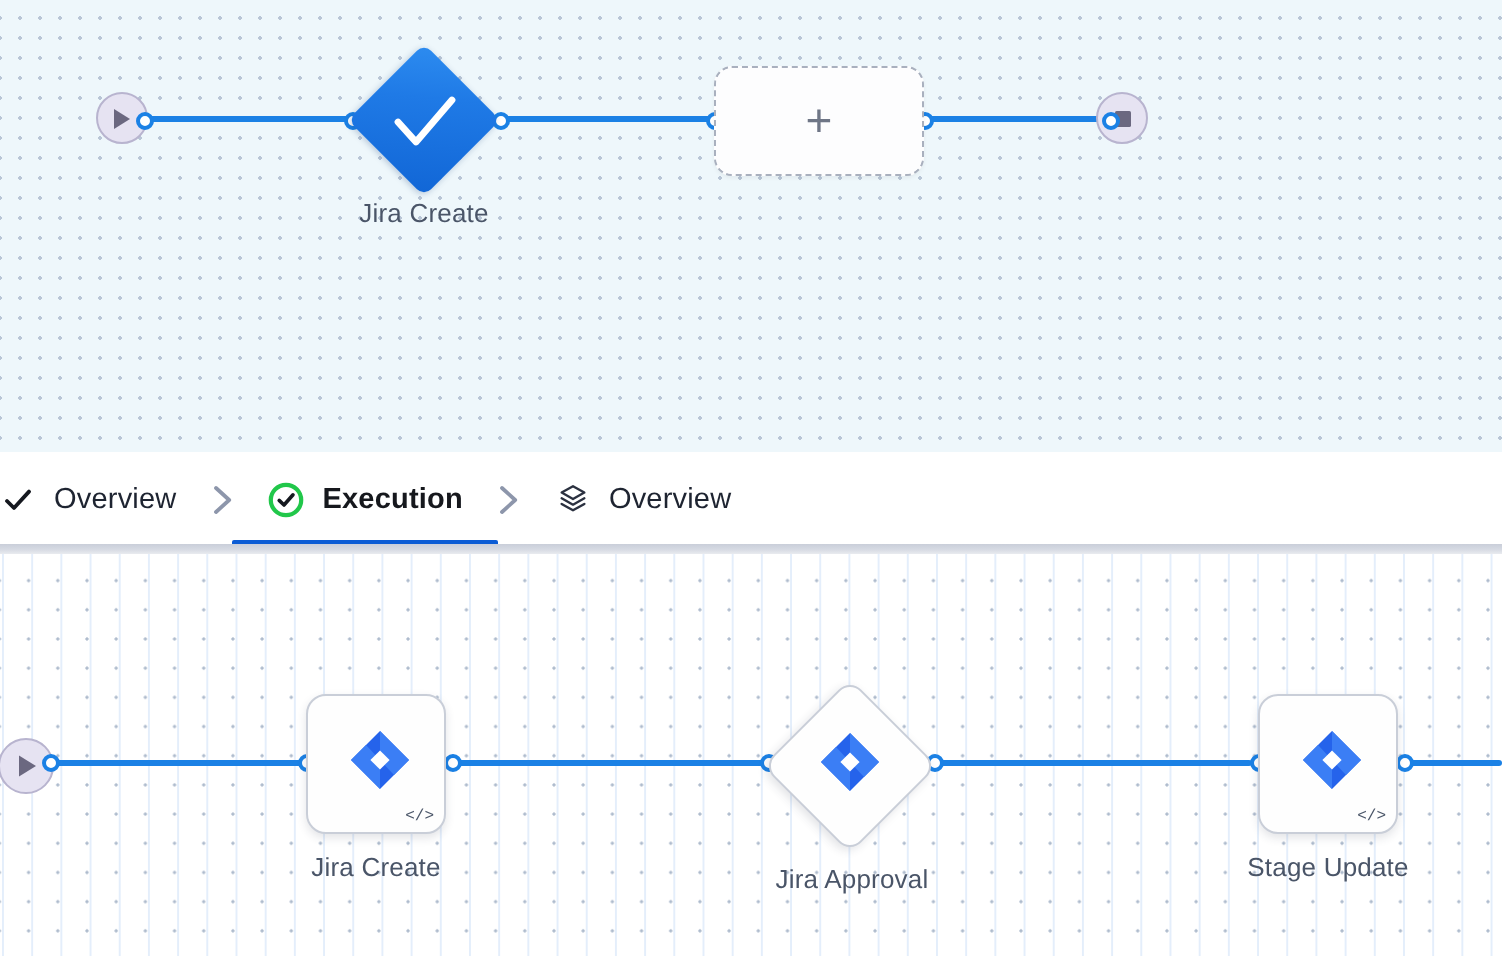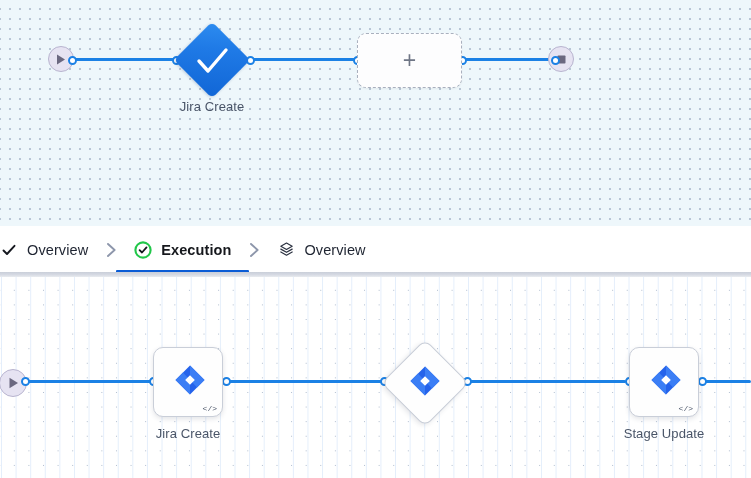--- a/index.html
+++ b/index.html
@@ -359,20 +359,21 @@
     <div class="dia"></div>
     <svg class="jira-mark" viewBox="0 0 36 36">
       <path d="M18 1.5 L32.5 16 L18 30.5 L3.5 16 Z" fill="#2563eb"></path>
       <path d="M18 1.5 L32.5 16 L25 23.5 L18 16 Z" fill="#3b7ef5"></path>
       <path d="M18 30.5 L3.5 16 L11 8.5 L18 16 Z" fill="#3b7ef5"></path>
       <path d="M18 11.2 L22.8 16 L18 20.8 L13.2 16 Z" fill="#ffffff"></path>
     </svg>
   </div>
   <div class="port" style="left:380px; top:100px;"></div>
   <div class="port" style="left:463px; top:100px;"></div>
+  <div class="node-label" style="left:356px; top:155px; width:140px;">Jira Approval</div>
 
   <div class="node-card" style="left:629px; top:70px;">
     <svg class="jira-mark" viewBox="0 0 36 36">
       <path d="M18 1.5 L32.5 16 L18 30.5 L3.5 16 Z" fill="#2563eb"></path>
       <path d="M18 1.5 L32.5 16 L25 23.5 L18 16 Z" fill="#3b7ef5"></path>
       <path d="M18 30.5 L3.5 16 L11 8.5 L18 16 Z" fill="#3b7ef5"></path>
       <path d="M18 11.2 L22.8 16 L18 20.8 L13.2 16 Z" fill="#ffffff"></path>
     </svg>
     <span class="code-badge">&lt;/&gt;</span>
   </div>

